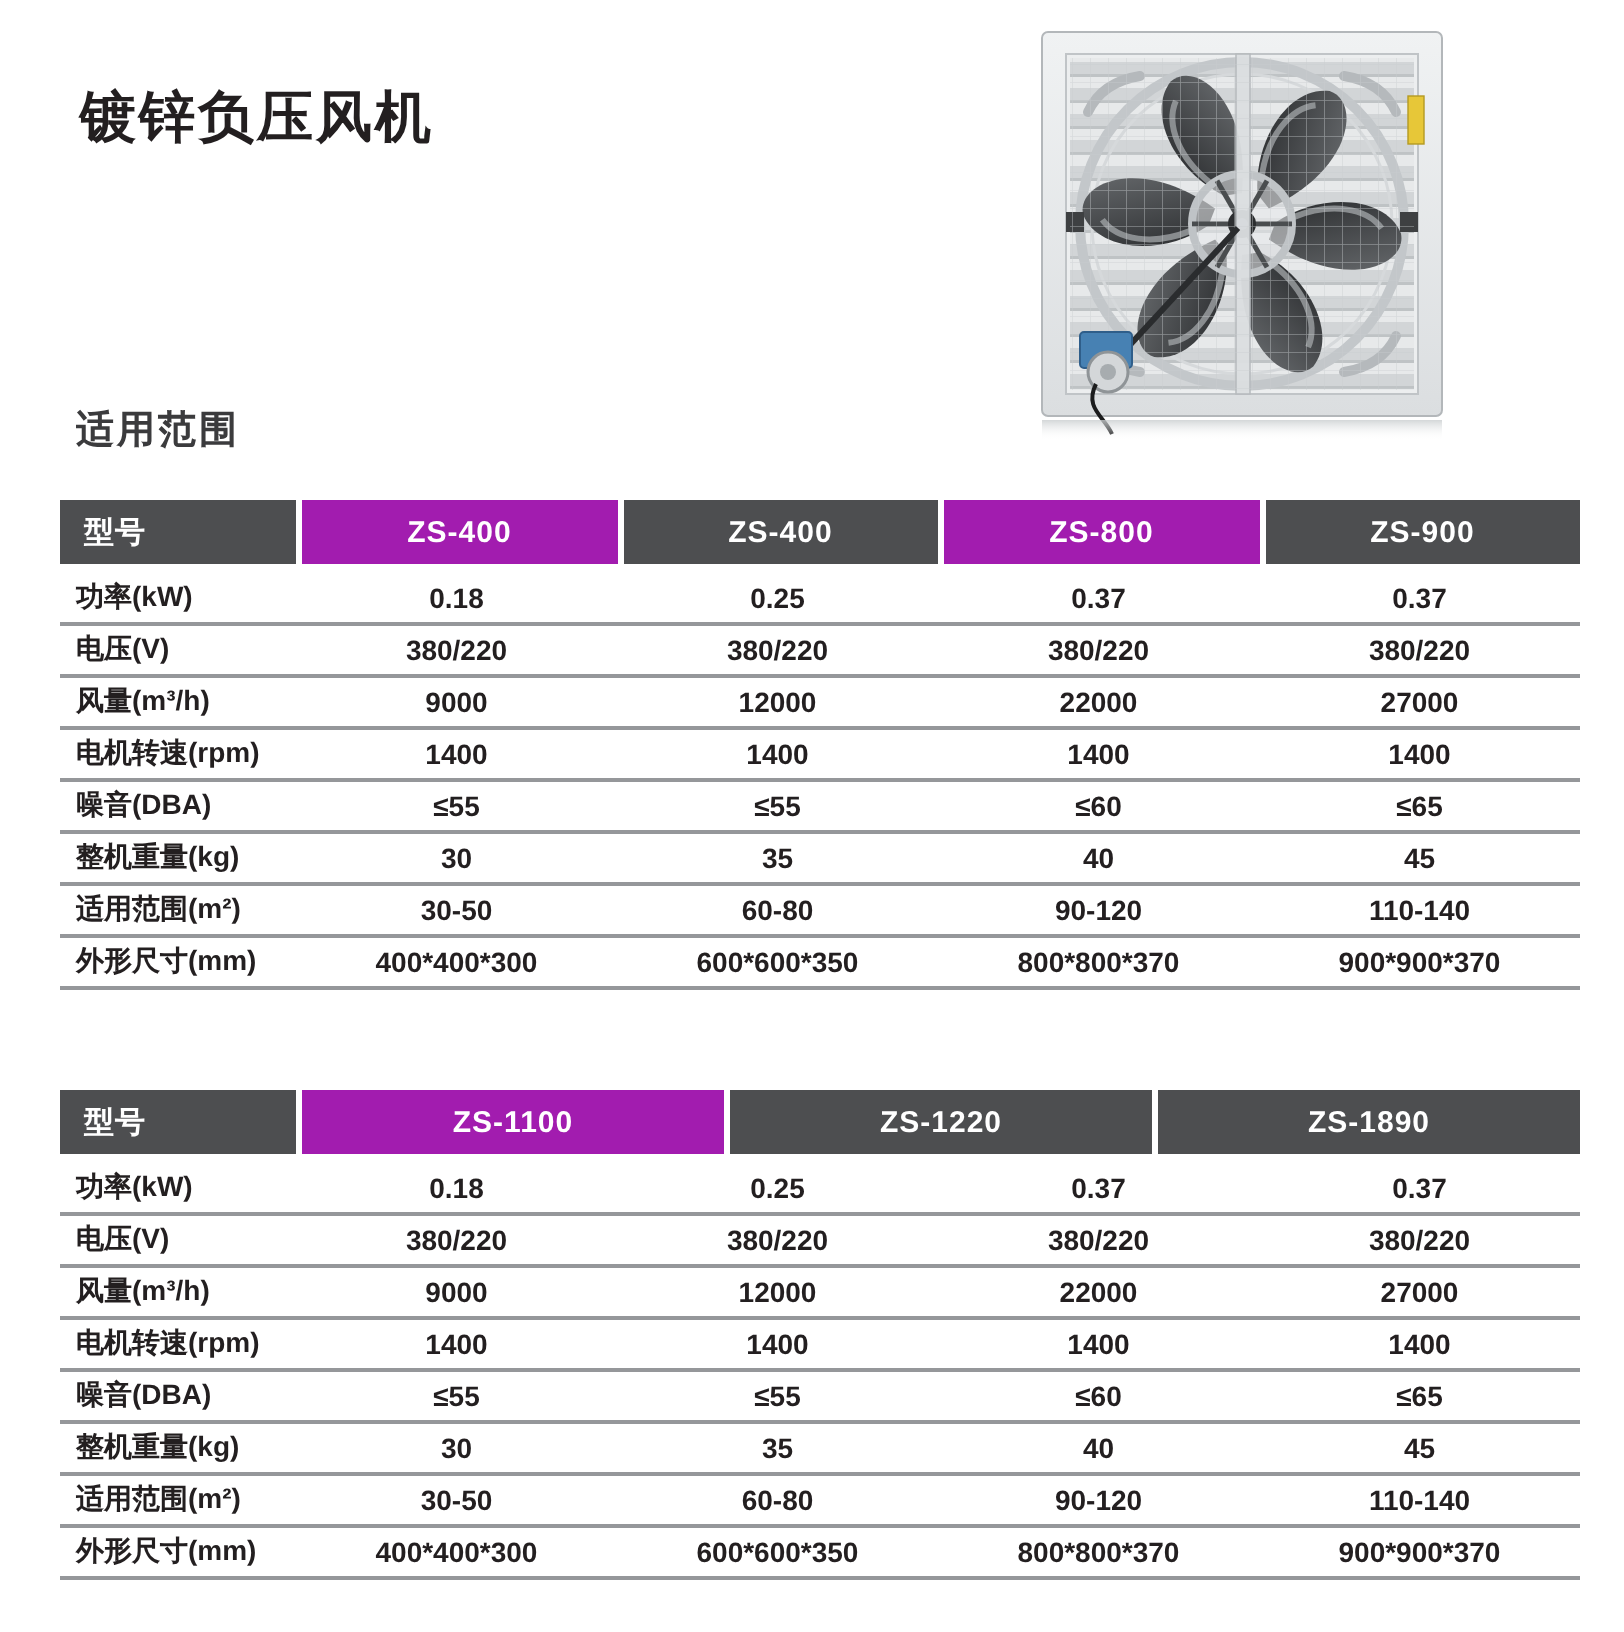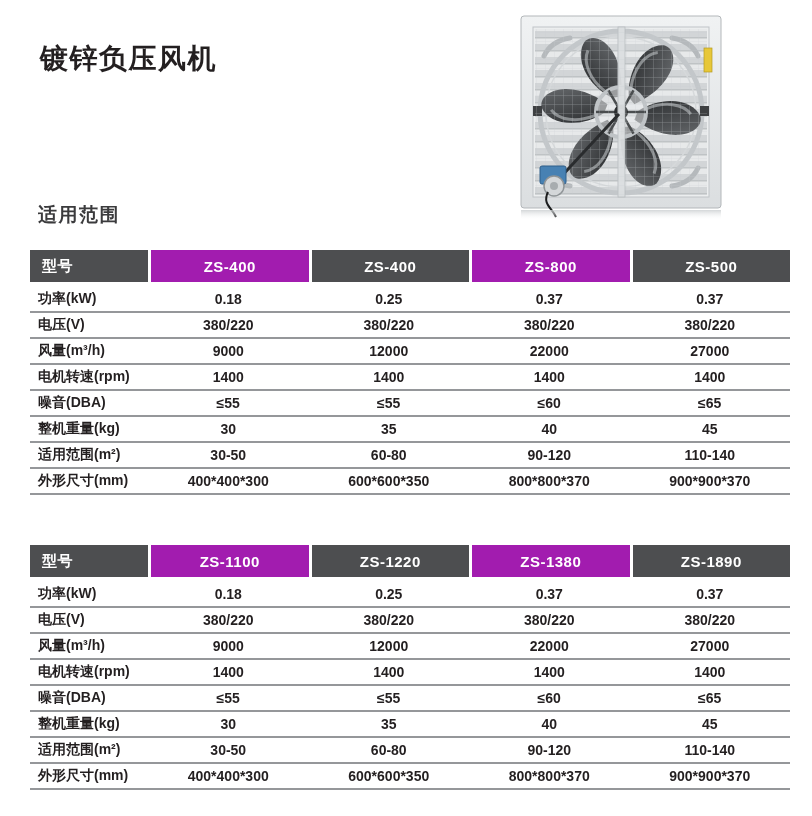--- a/index.html
+++ b/index.html
@@ -133,21 +133,21 @@
   </div>
 
   <div class="section-heading">适用范围</div>
 
   <div class="spec-table t1">
     <div class="thead">
         <div class="hcell label-col dark">型号</div>
         <div class="hcell light">ZS-400</div>
         <div class="hcell dark">ZS-400</div>
         <div class="hcell light">ZS-800</div>
-        <div class="hcell dark">ZS-500</div>
+        <div class="hcell dark">ZS-900</div>
       </div>
     <div class="tbody">
         <div class="trow">
           <div class="tcell label-col">功率(kW)</div>
           <div class="tcell val">0.18</div>
           <div class="tcell val">0.25</div>
           <div class="tcell val">0.37</div>
           <div class="tcell val">0.37</div>
         </div>
         <div class="trow">
@@ -200,21 +200,20 @@
           <div class="tcell val">900*900*370</div>
         </div>
       </div>
   </div>
 
   <div class="spec-table t2">
     <div class="thead">
         <div class="hcell label-col dark">型号</div>
         <div class="hcell light">ZS-1100</div>
         <div class="hcell dark">ZS-1220</div>
-        <div class="hcell light">ZS-1380</div>
         <div class="hcell dark">ZS-1890</div>
       </div>
     <div class="tbody">
         <div class="trow">
           <div class="tcell label-col">功率(kW)</div>
           <div class="tcell val">0.18</div>
           <div class="tcell val">0.25</div>
           <div class="tcell val">0.37</div>
           <div class="tcell val">0.37</div>
         </div>

